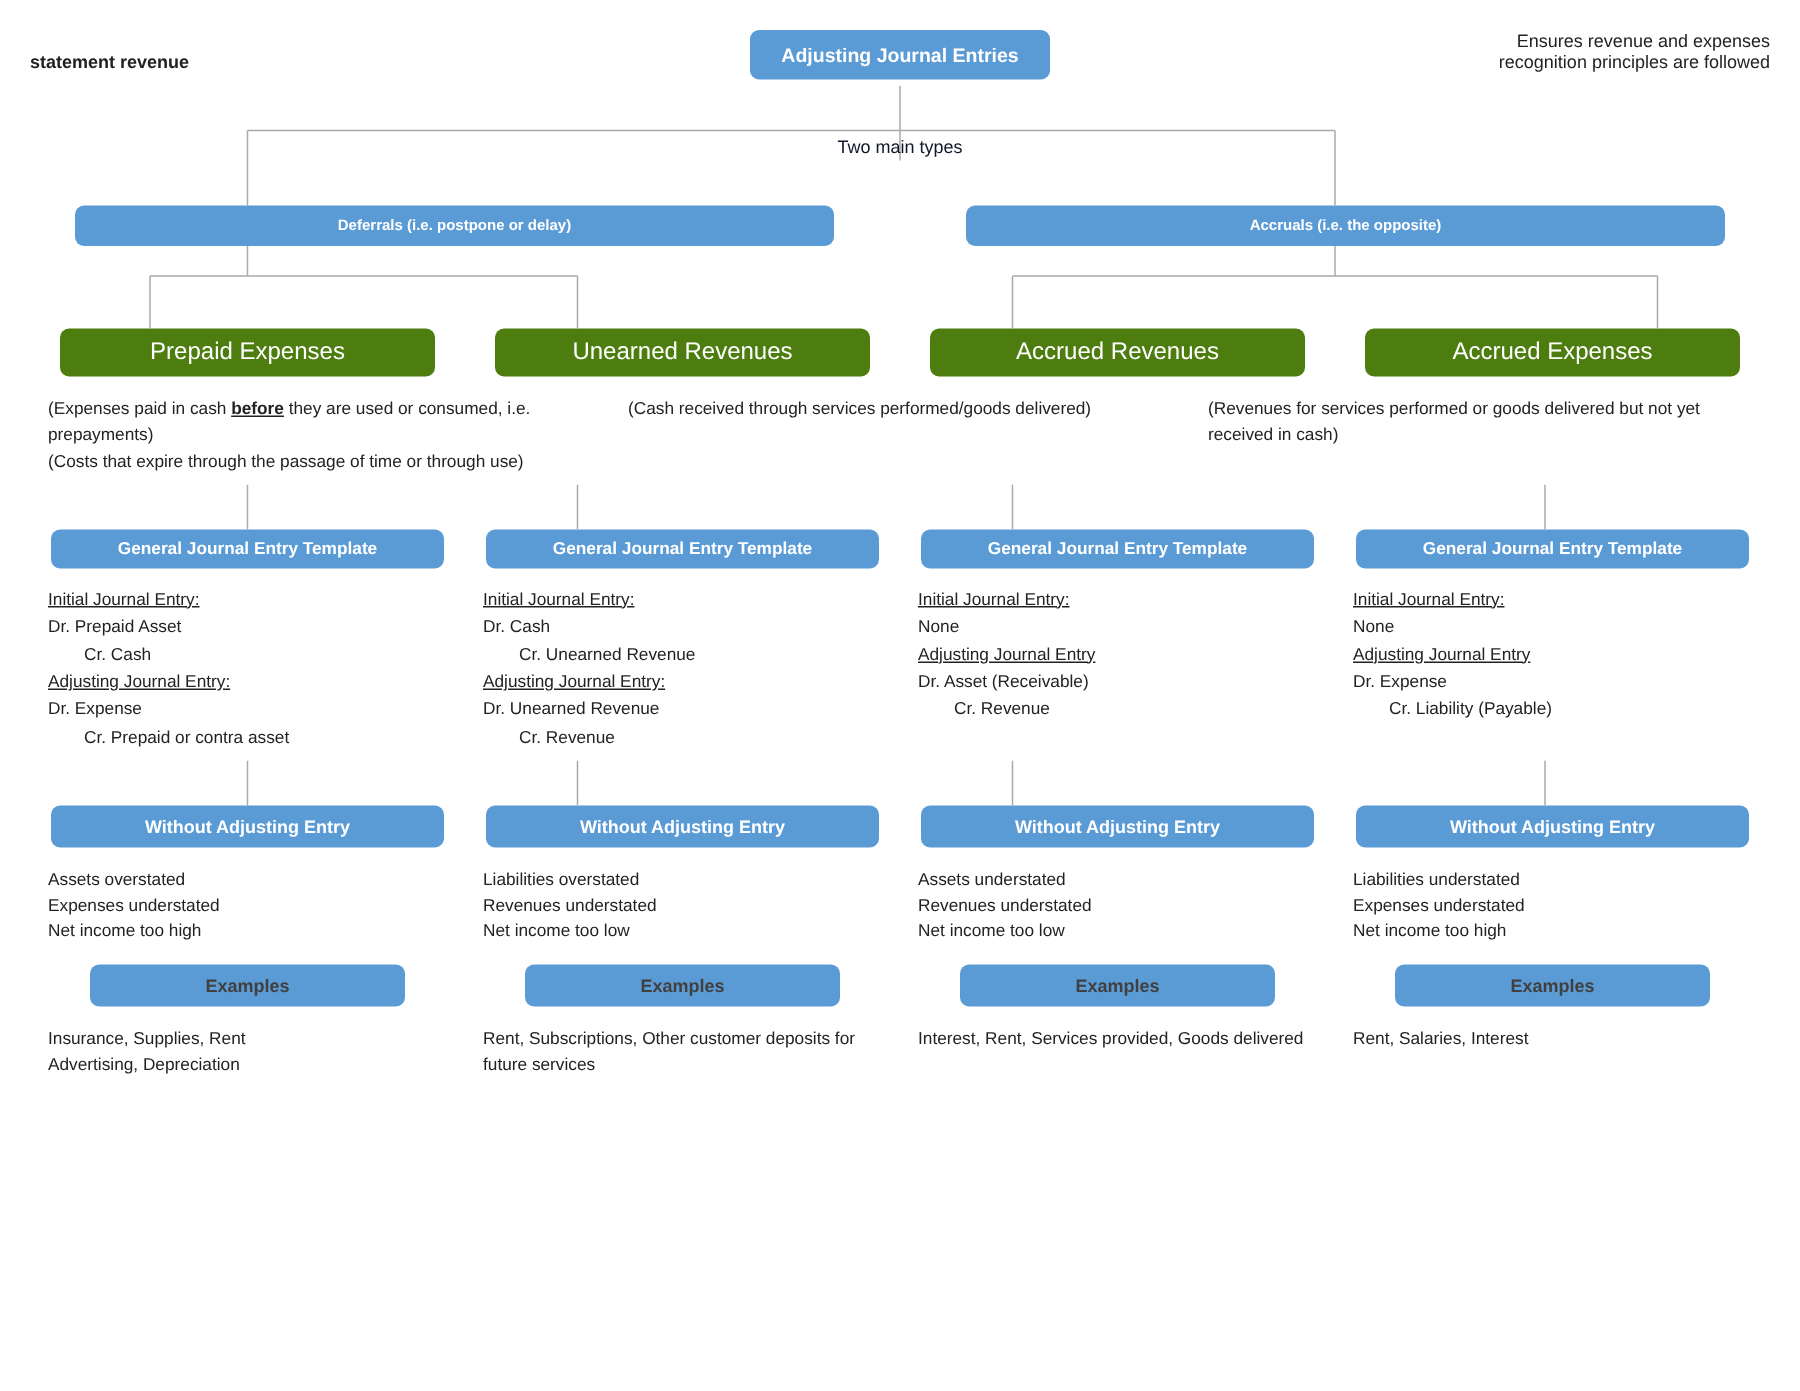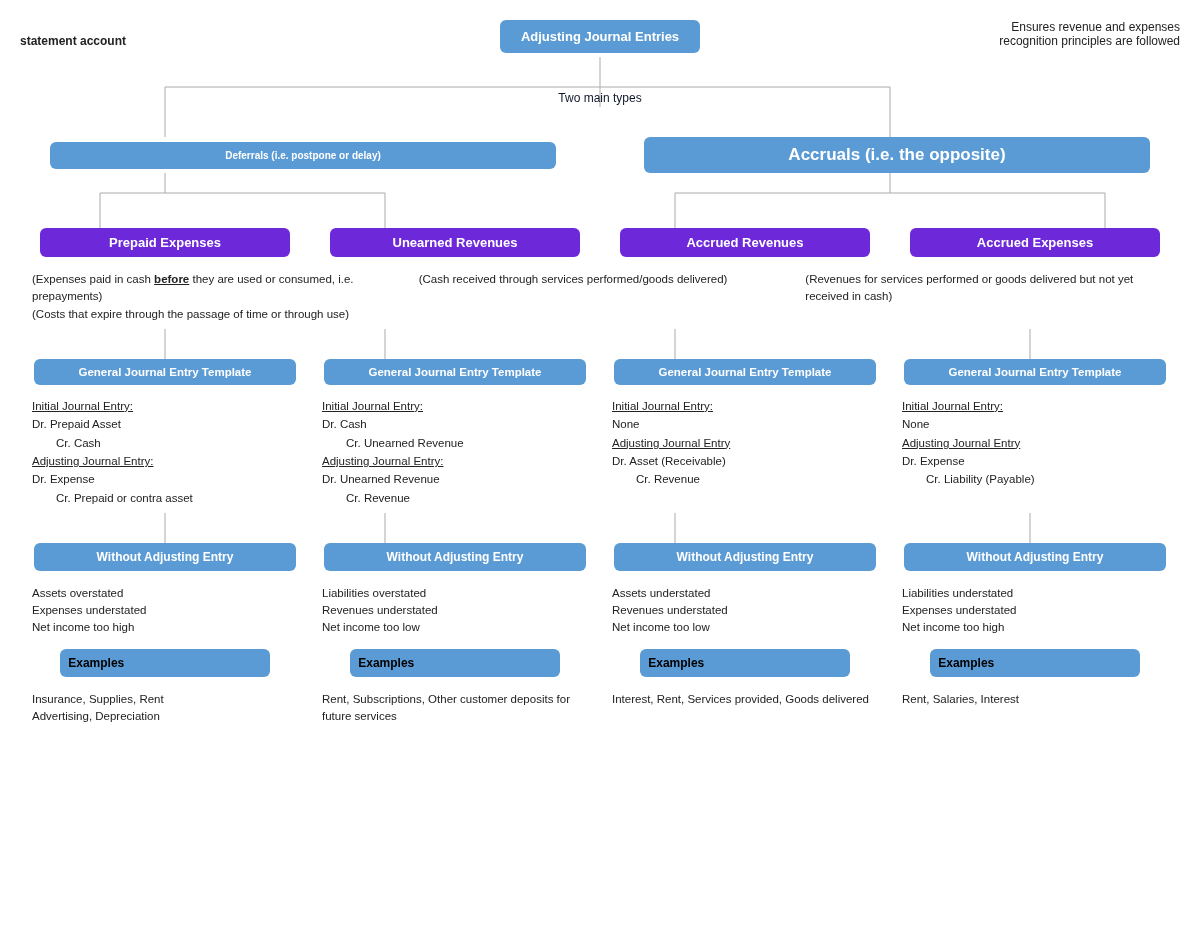--- a/index.html
+++ b/index.html
@@ -46,26 +46,26 @@
       line-height: 1.6;
       padding: 4px 4px;
       text-align: left;
       width: 100%;
     }
     .journal-block .indent { padding-left: 24px; }
     .journal-block u { text-decoration: underline; }
 
     
     .cat-box {
-      background: #6d28d9;
+      background: #4d7c0f;
       color: #fff;
       border-radius: 6px;
       padding: 7px 10px;
-      font-size: 13px;
-      font-weight: bold;
+      font-size: 16px;
+      font-weight: normal;
       text-align: center;
       width: 90%;
       display: block;
     }
 
     .template-box {
       background: #5b9bd5;
       color: #fff;
       border-radius: 6px;
       padding: 7px 8px;
@@ -83,45 +83,45 @@
       padding: 7px 8px;
       font-size: 12px;
       font-weight: bold;
       text-align: center;
       width: 93%;
       display: block;
     }
 
     .examples-box {
       background: #5b9bd5;
-      color: #000000;
+      color: #404040;
       border-radius: 6px;
       padding: 7px 8px;
       font-size: 12px;
       font-weight: bold;
-      text-align: left;
+      text-align: center;
       width: 80%;
       display: block;
     }
 
     
     .page-wrap {
       width: 1160px;
       margin: 0 auto;
     }
   </style>
 </head>
 <body>
 
 <div class="page-wrap">
 
   <div style="display:flex; align-items:flex-start; justify-content:space-between; margin-bottom:4px;">
     <div style="width:230px;">
       <br>
-      <span style="font-weight:bold;">statement account</span>
+      <span style="font-weight:bold;">statement revenue</span>
     </div>
     <div style="display:flex; flex-direction:column; align-items:center;">
       <div class="blue-box blue-box-wide">Adjusting Journal Entries</div>
     </div>
     <div style="width:230px; text-align:right;">
       <span>Ensures revenue and expenses recognition principles are followed</span>
     </div>
   </div>
 
   <div style="position:relative; width:100%; height:80px;">
@@ -139,21 +139,21 @@
     </svg>
     <div style="position:absolute; top:34px; left:50%; transform:translateX(-50%); font-size:12px; color:#0f172a;">Two main types</div>
   </div>
 
   <div style="display:flex; justify-content:space-between; align-items:center; padding:0 30px; margin-bottom:0;">
     <div style="width:46%;">
       <div class="blue-box" style="width:100%; font-size:10px;">Deferrals (i.e. postpone or delay)</div>
     </div>
     <div style="width:4%;"></div>
     <div style="width:46%;">
-      <div class="blue-box" style="width:100%; font-size:17px;">Accruals (i.e. the opposite)</div>
+      <div class="blue-box" style="width:100%; font-size:10px;">Accruals (i.e. the opposite)</div>
     </div>
   </div>
 
   <div style="position:relative; width:100%; height:55px;">
     <svg width="100%" height="55" style="position:absolute;top:0;left:0;">
 
       <line x1="145" y1="0" x2="145" y2="20" stroke="#aaa" stroke-width="1"></line>
       <line x1="80" y1="20" x2="365" y2="20" stroke="#aaa" stroke-width="1"></line>
       <line x1="80" y1="20" x2="80" y2="55" stroke="#aaa" stroke-width="1"></line>
       <line x1="365" y1="20" x2="365" y2="55" stroke="#aaa" stroke-width="1"></line>

